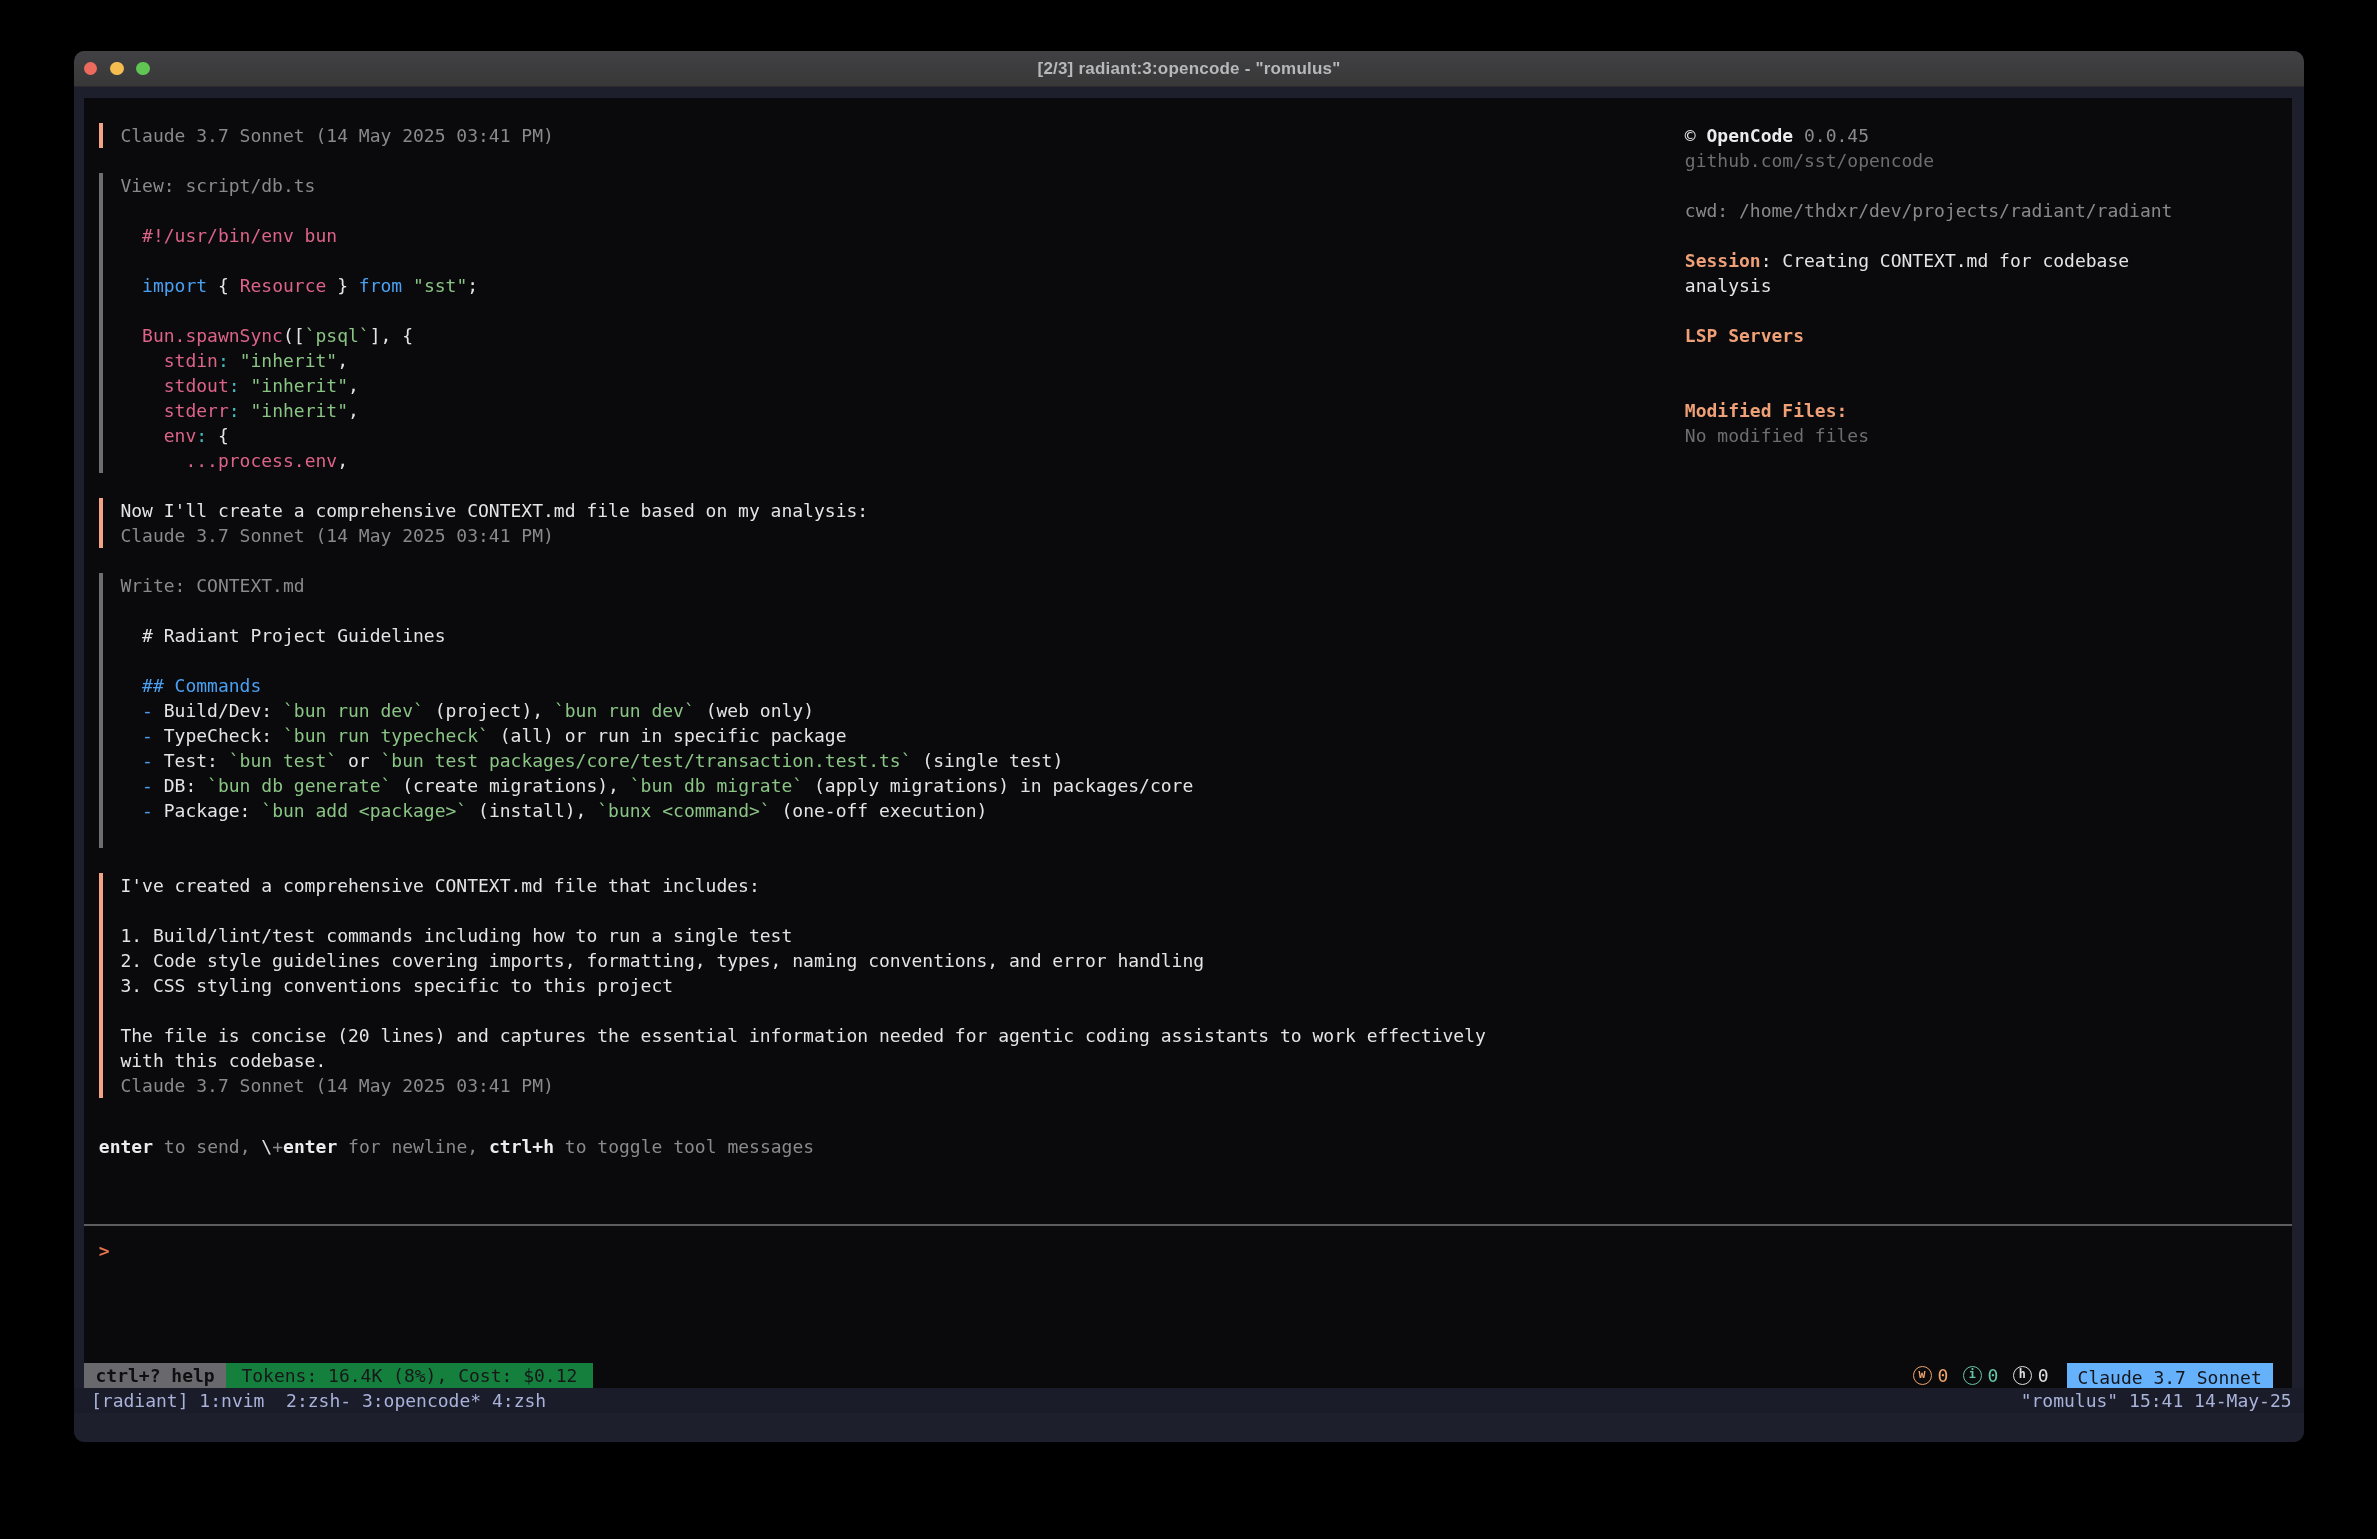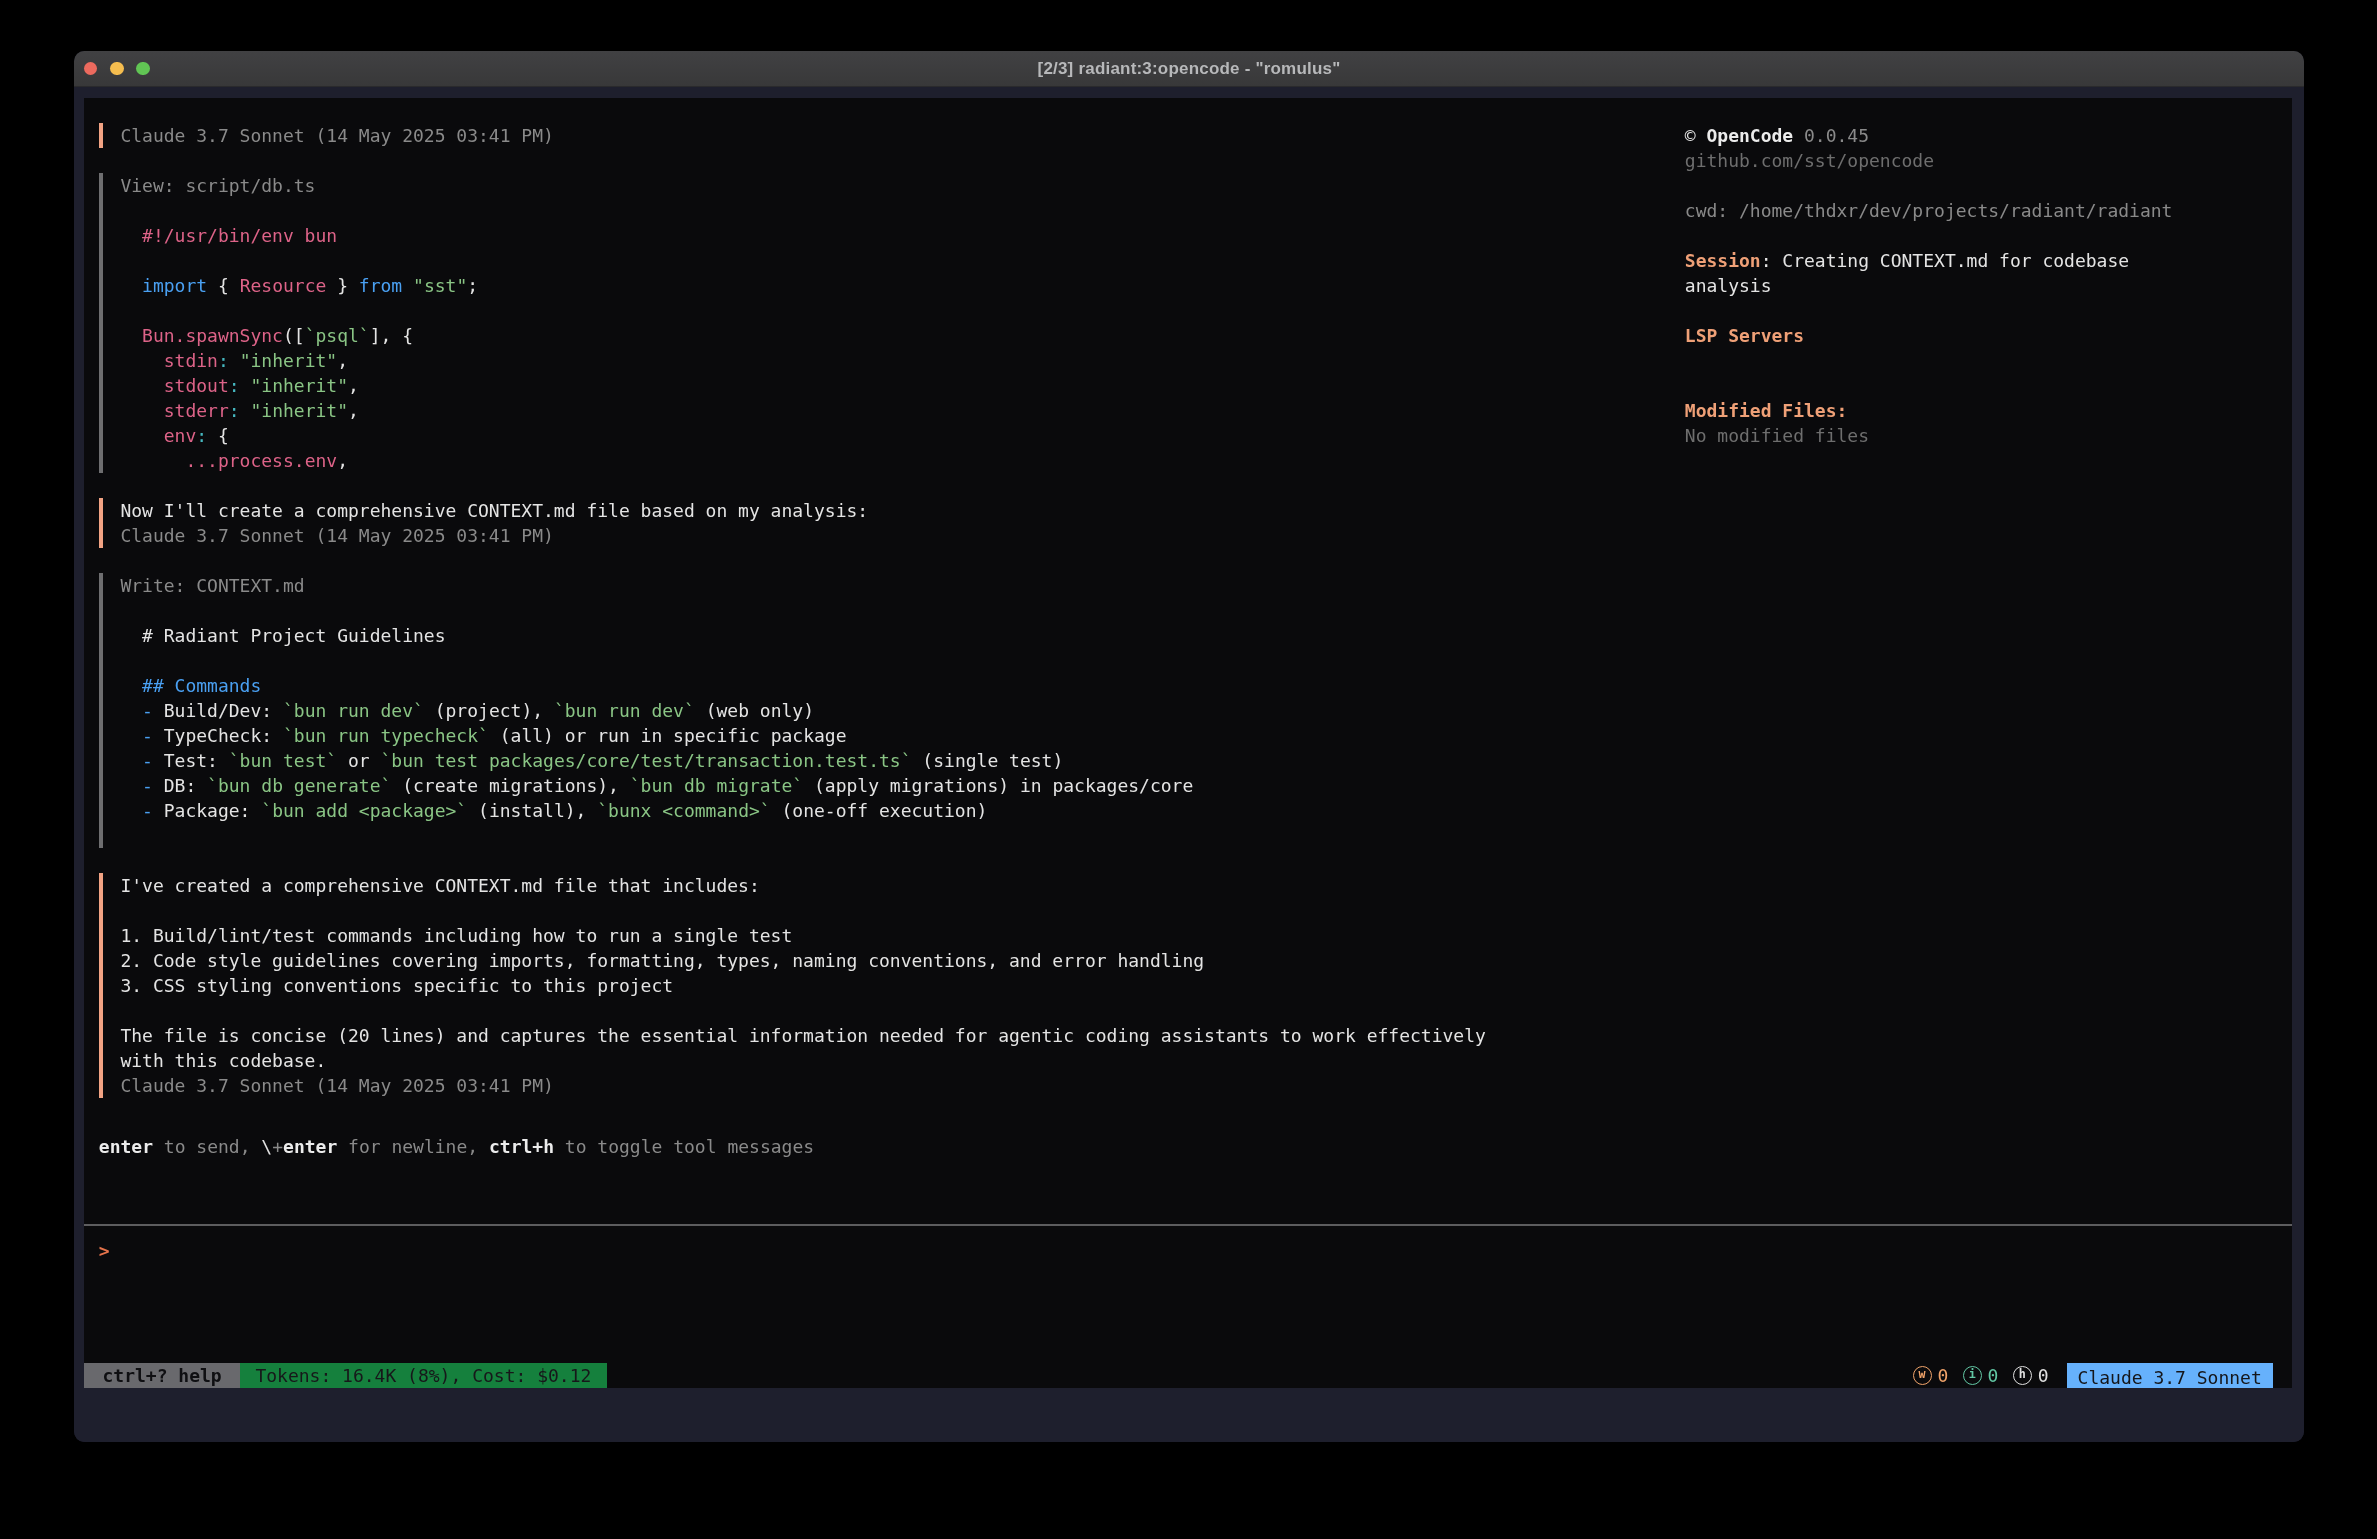--- a/index.html
+++ b/index.html
@@ -39,21 +39,21 @@
   #chat{position:absolute;left:15px;top:25px;}
   #sidebar{position:absolute;left:1601px;top:25px;width:594px;}
   #hint{position:absolute;left:15px;top:1036px;}
   .divider{position:absolute;left:0;right:0;top:1126px;height:2px;background:#5d5d5f;}
   #promptline{position:absolute;left:15px;top:1140px;width:2173px;}
   .caret{color:#e5734b;font-weight:700;}
   .statusbar{
     position:absolute;left:0;right:0;bottom:0;height:25.4px;
     display:flex;align-items:stretch;font-size:18px;background:#0a0a0c;
   }
-  .chunk-help{background:#69696d;color:#0f0f12;font-weight:700;padding:0 18px;display:flex;align-items:center;margin-left:0.7px;}
+  .chunk-help{background:#69696d;color:#0f0f12;font-weight:700;padding:0 11px;display:flex;align-items:center;margin-left:0.7px;}
   .chunk-tokens{background:#15803d;color:#17171a;padding:0 15.7px;display:flex;align-items:center;}
   .sb-spacer{flex:1;}
   .diags{display:flex;align-items:center;gap:14.4px;margin-right:18px;}
   .diag{display:flex;align-items:center;gap:5.9px;}
   .diag .ring{
     width:17px;height:17px;border-radius:50%;border:1.6px solid currentColor;
     display:inline-flex;align-items:center;justify-content:center;
     font-size:11.7px;font-weight:700;line-height:1;
   }
   .chip{background:#66b1fc;color:#15161a;display:flex;align-items:flex-end;padding:0 11px;margin-right:19px;}
@@ -188,15 +188,19 @@
               <span class="ring">h</span>
               <span>0</span>
             </div>
           </div>
         <div class="chip">
           <span>Claude 3.7 Sonnet</span>
         </div>
       </div>
     </div>
 
+    <div class="tmuxbar">
+      <span>[radiant] 1:nvim  2:zsh- 3:opencode* 4:zsh</span>
+      <span>"romulus" 15:41 14-May-25</span>
+    </div>
   </div>
 </div>
 
 
 </body></html>

